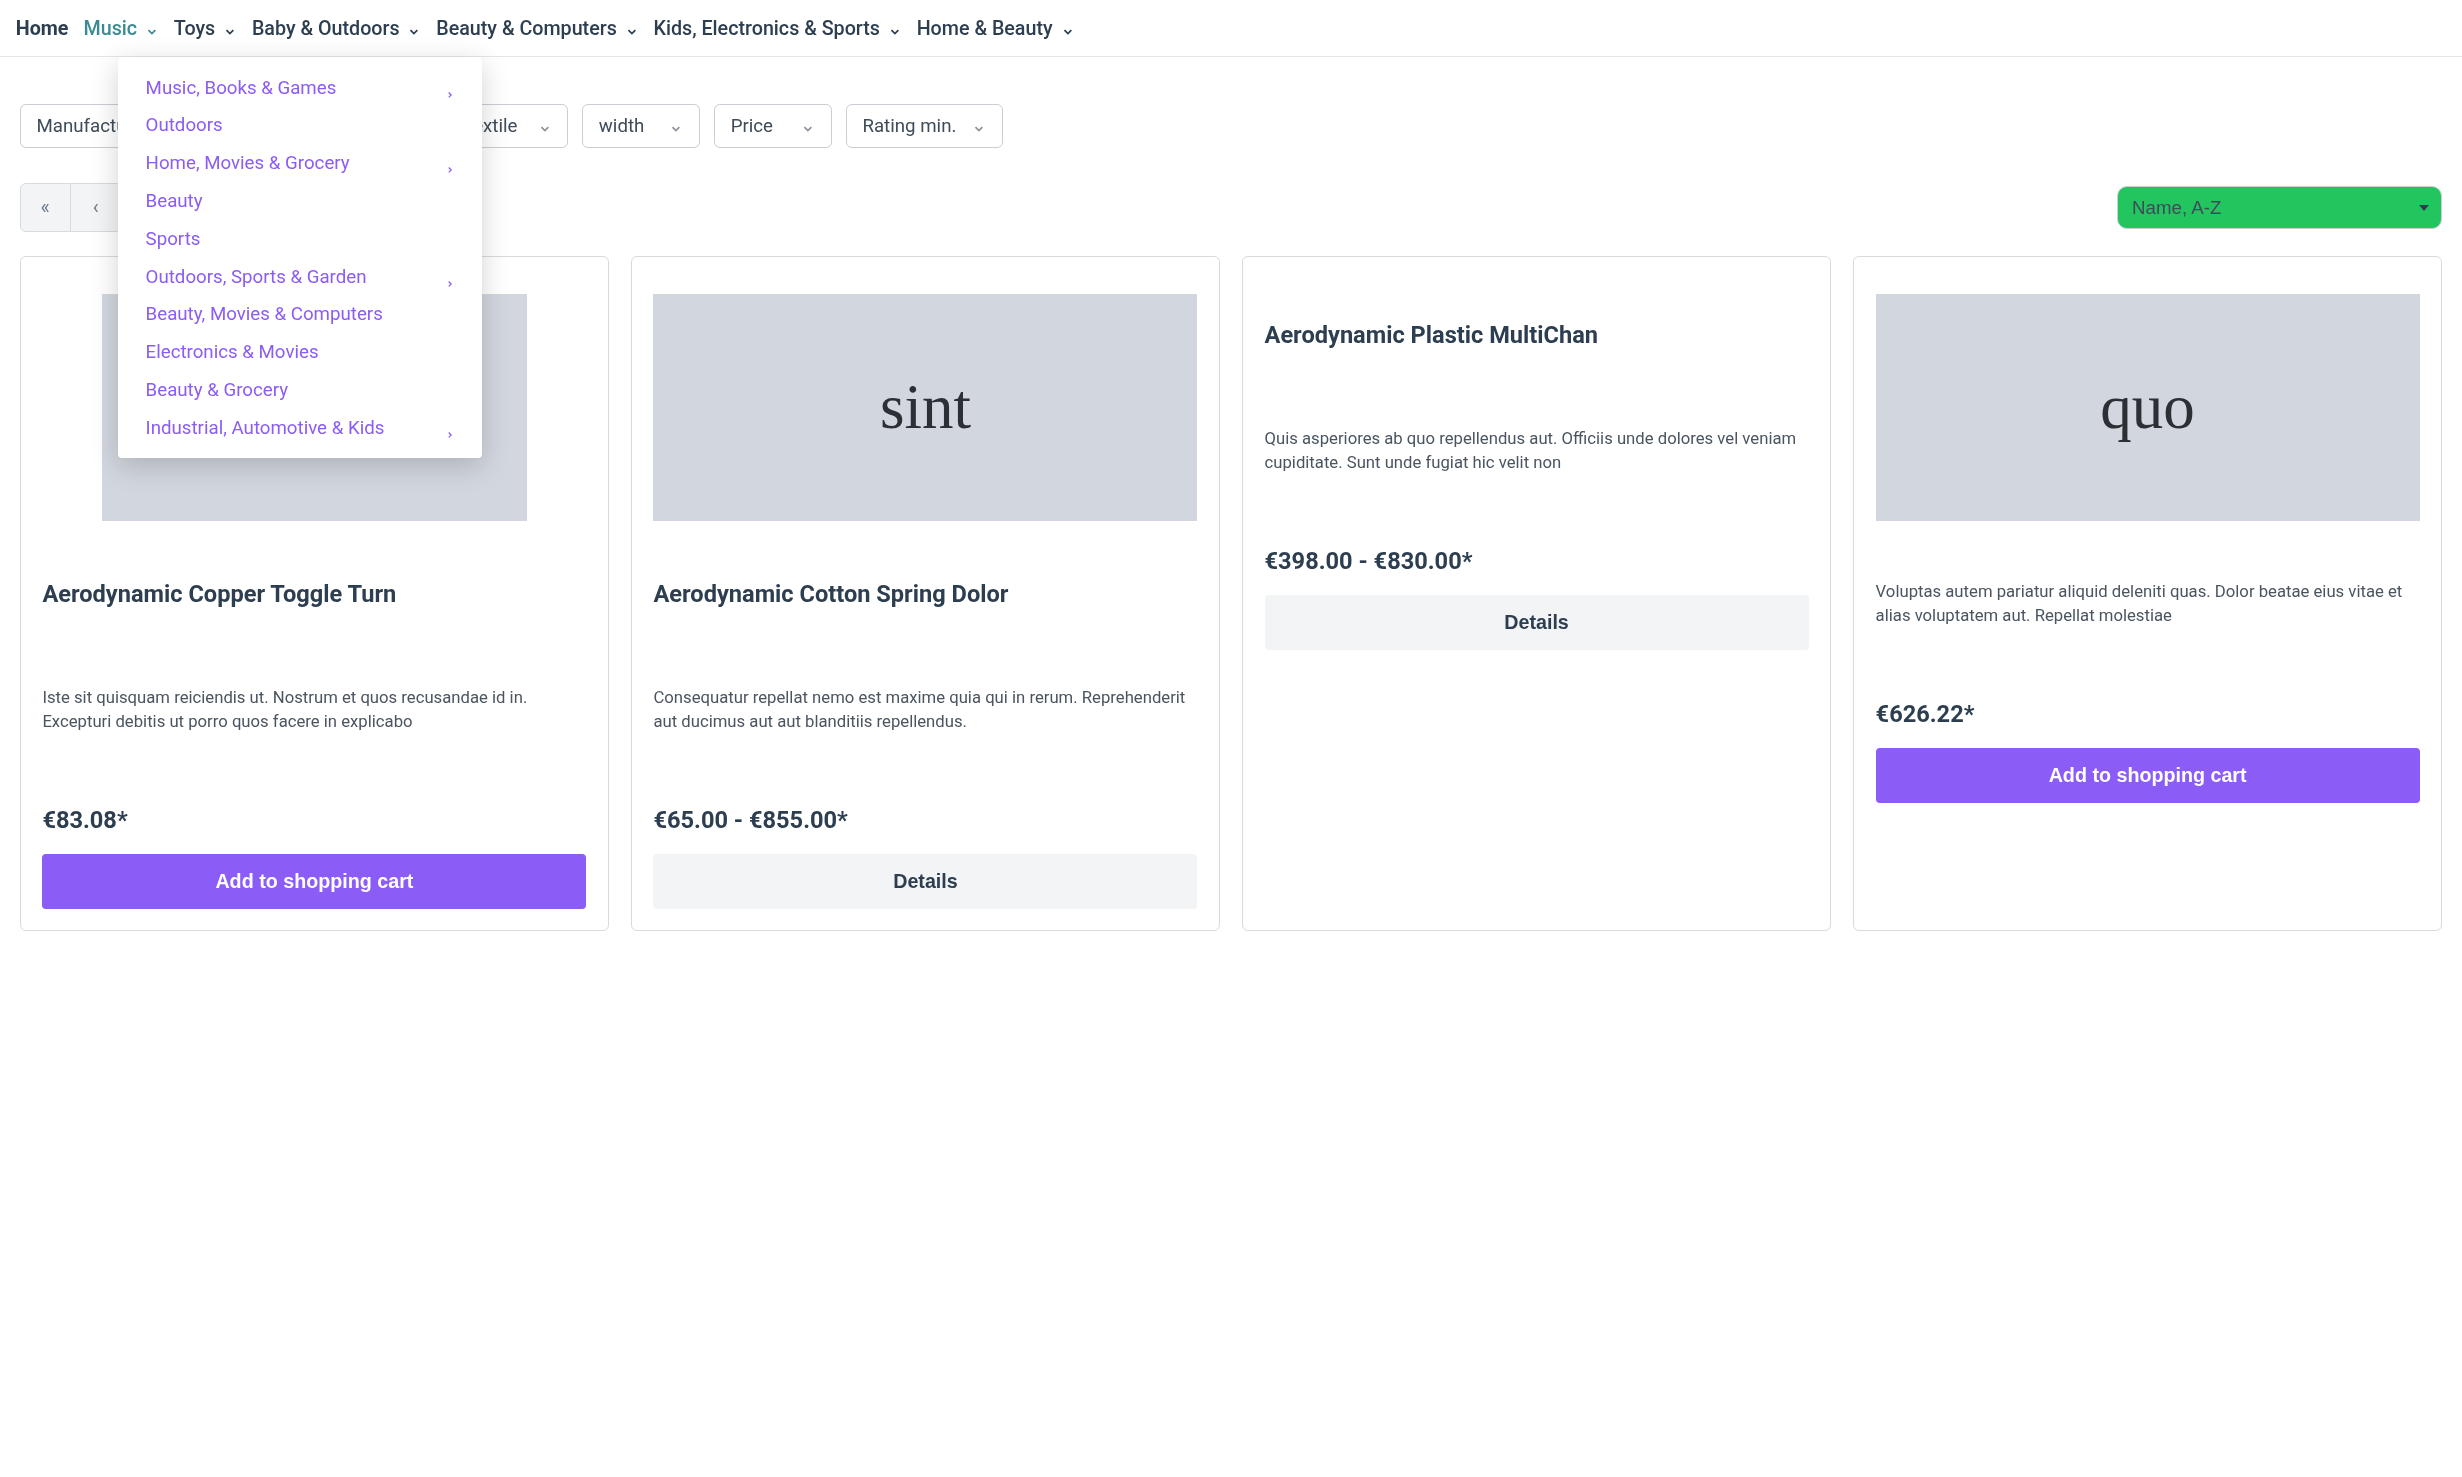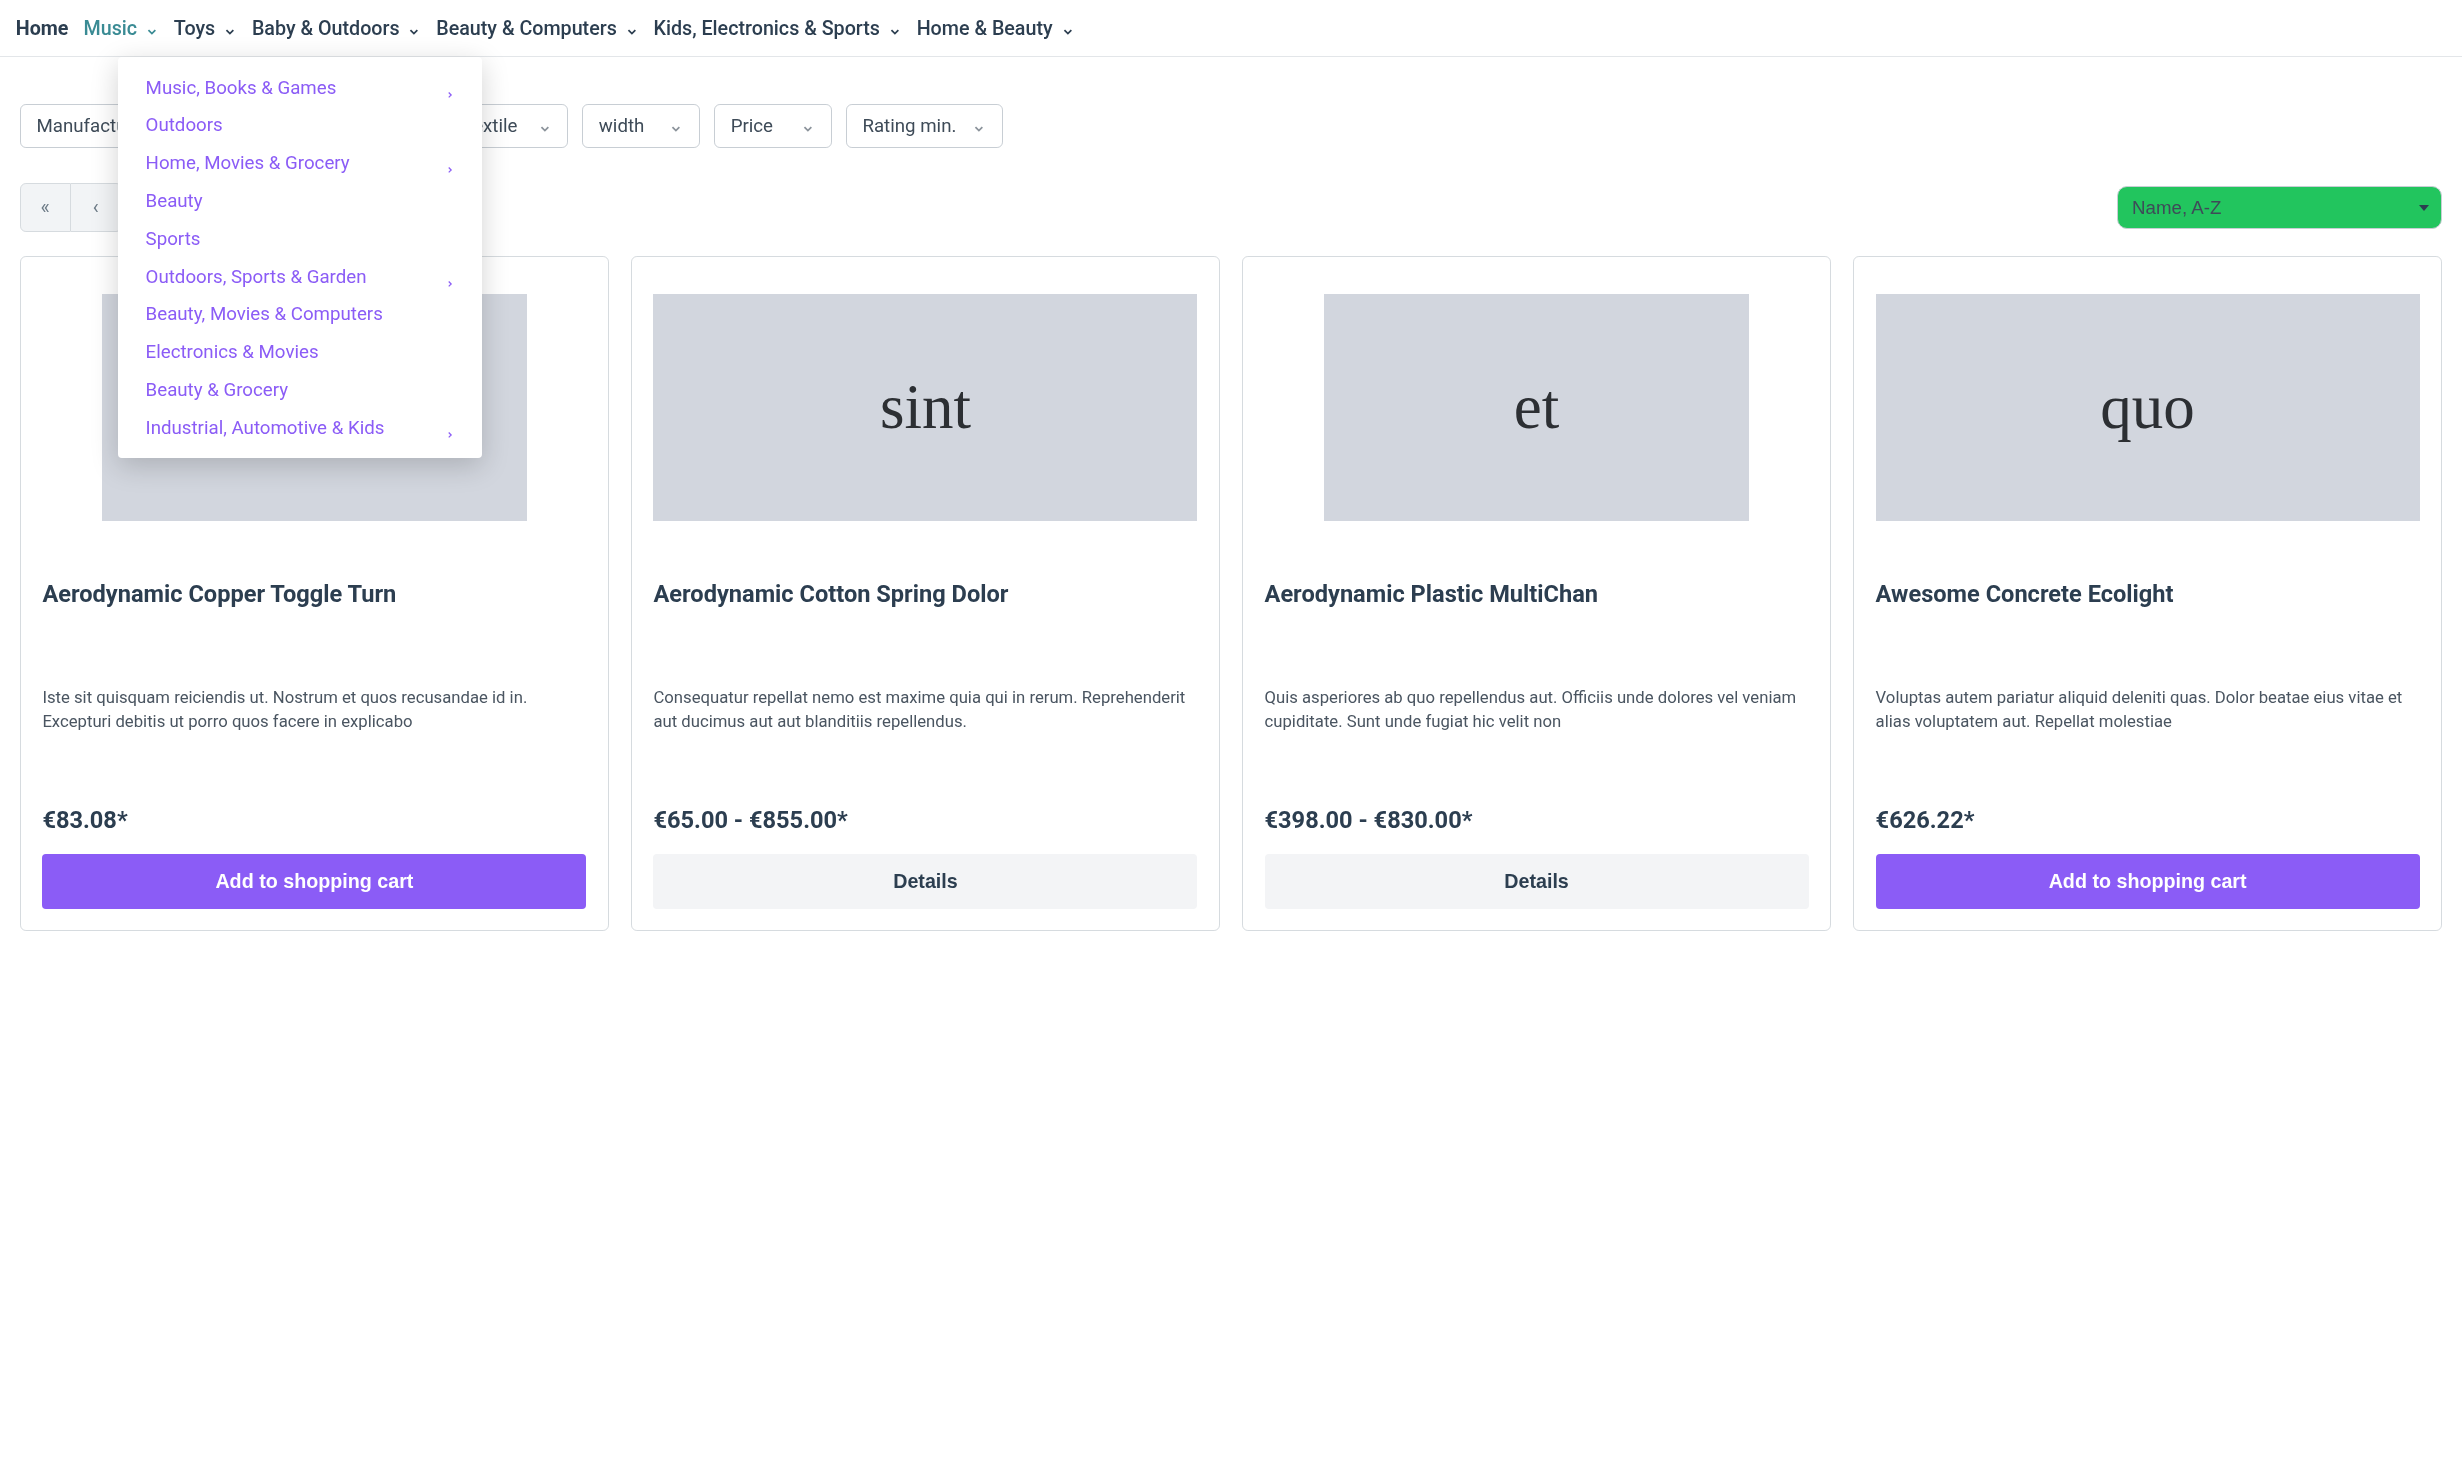--- a/index.html
+++ b/index.html
@@ -192,28 +192,26 @@
         <button class="card-btn primary">Add to shopping cart</button>
       </div>
       <div class="card">
         <div class="card-img">sint</div>
         <div class="card-title">Aerodynamic Cotton Spring Dolor</div>
         <div class="card-desc">Consequatur repellat nemo est maxime quia qui in rerum. Reprehenderit aut ducimus aut aut blanditiis repellendus.</div>
         <div class="card-price">€65.00 - €855.00*</div>
         <button class="card-btn secondary">Details</button>
       </div>
       <div class="card">
-        <div class="card-img narrow">et</div>
         <div class="card-title">Aerodynamic Plastic MultiChan</div>
         <div class="card-desc">Quis asperiores ab quo repellendus aut. Officiis unde dolores vel veniam cupiditate. Sunt unde fugiat hic velit non</div>
         <div class="card-price">€398.00 - €830.00*</div>
         <button class="card-btn secondary">Details</button>
       </div>
       <div class="card">
         <div class="card-img">quo</div>
-        <div class="card-title">Awesome Concrete Ecolight</div>
         <div class="card-desc">Voluptas autem pariatur aliquid deleniti quas. Dolor beatae eius vitae et alias voluptatem aut. Repellat molestiae</div>
         <div class="card-price">€626.22*</div>
         <button class="card-btn primary">Add to shopping cart</button>
       </div>
     </div>
 </div>
 
 
 </body></html>

